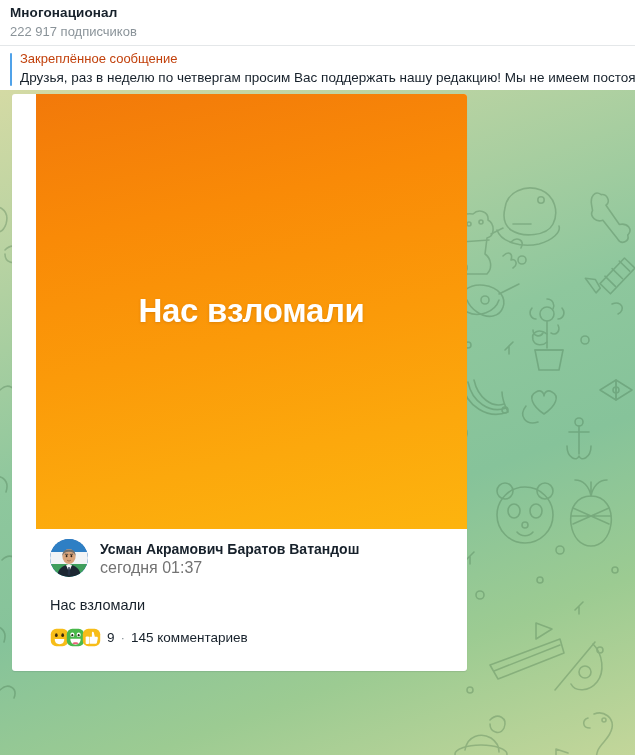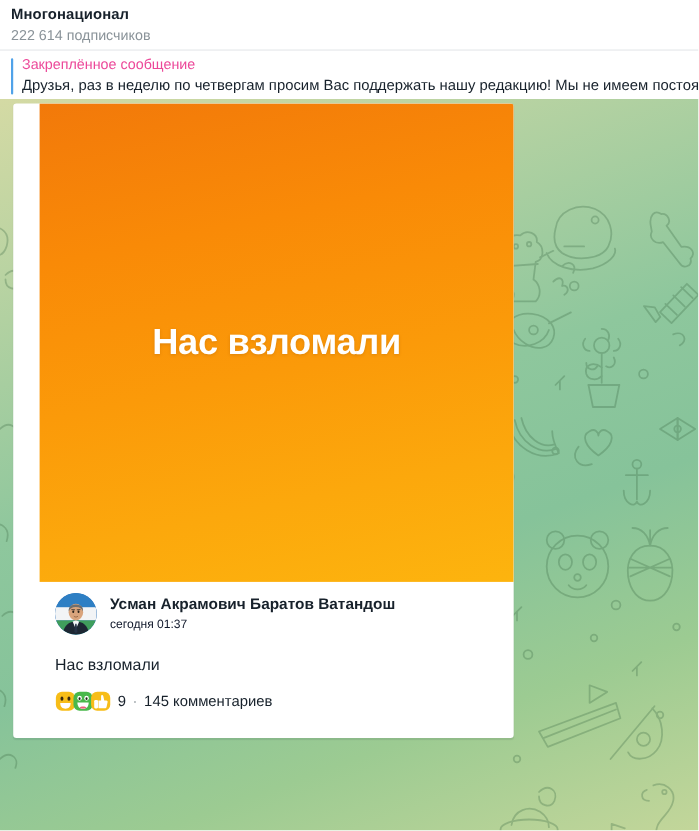--- a/index.html
+++ b/index.html
@@ -63,21 +63,21 @@
     width: 2px;
     height: 33px;
     background: #50a2e9;
     border-radius: 1px;
   }
   .pin-body {
     margin-left: 10px;
   }
   .pin-label {
     font-size: 13px;
-    color: #ec4899;
+    color: #c2410c;
     line-height: 18px;
     white-space: nowrap;
   }
   .pin-text {
     font-size: 13.5px;
     color: #17212b;
     line-height: 19px;
     white-space: nowrap;
     overflow: hidden;
   }
@@ -155,22 +155,22 @@
   .avatar svg { display: block; }
   .author-meta { min-width: 0; }
   .author-name {
     font-size: 14px;
     font-weight: bold;
     color: #17212b;
     line-height: 18px;
     white-space: nowrap;
   }
   .author-time {
-    font-size: 11px;
-    color: #0f172a;
+    font-size: 16px;
+    color: #737373;
     line-height: 16px;
     margin-top: 2px;
   }
 
   .post-text {
     font-size: 14.5px;
     color: #17212b;
     line-height: 20px;
     margin-bottom: 12px;
   }
@@ -394,21 +394,21 @@
       <g>
         <path d="M-14 120 C-2 112 10 120 6 134 C2 146 -10 144 -12 134"></path>
         <path d="M-10 390 C0 382 10 390 6 402"></path>
         <path d="M-12 540 C-2 532 8 540 4 552"></path>
       </g>
     </svg>
   </div>
 
   <div class="chat-header">
     <div class="channel-title">Многонационал</div>
-    <div class="channel-subtitle">222 614 подписчиков</div>
+    <div class="channel-subtitle">222 917 подписчиков</div>
   </div>
 
   <div class="pinned-bar">
     <div class="pin-stripe"></div>
     <div class="pin-body">
       <div class="pin-label">Закреплённое сообщение</div>
       <div class="pin-text">Друзья, раз в неделю по четвергам просим Вас поддержать нашу редакцию!  Мы не имеем постоя</div>
     </div>
   </div>
 

